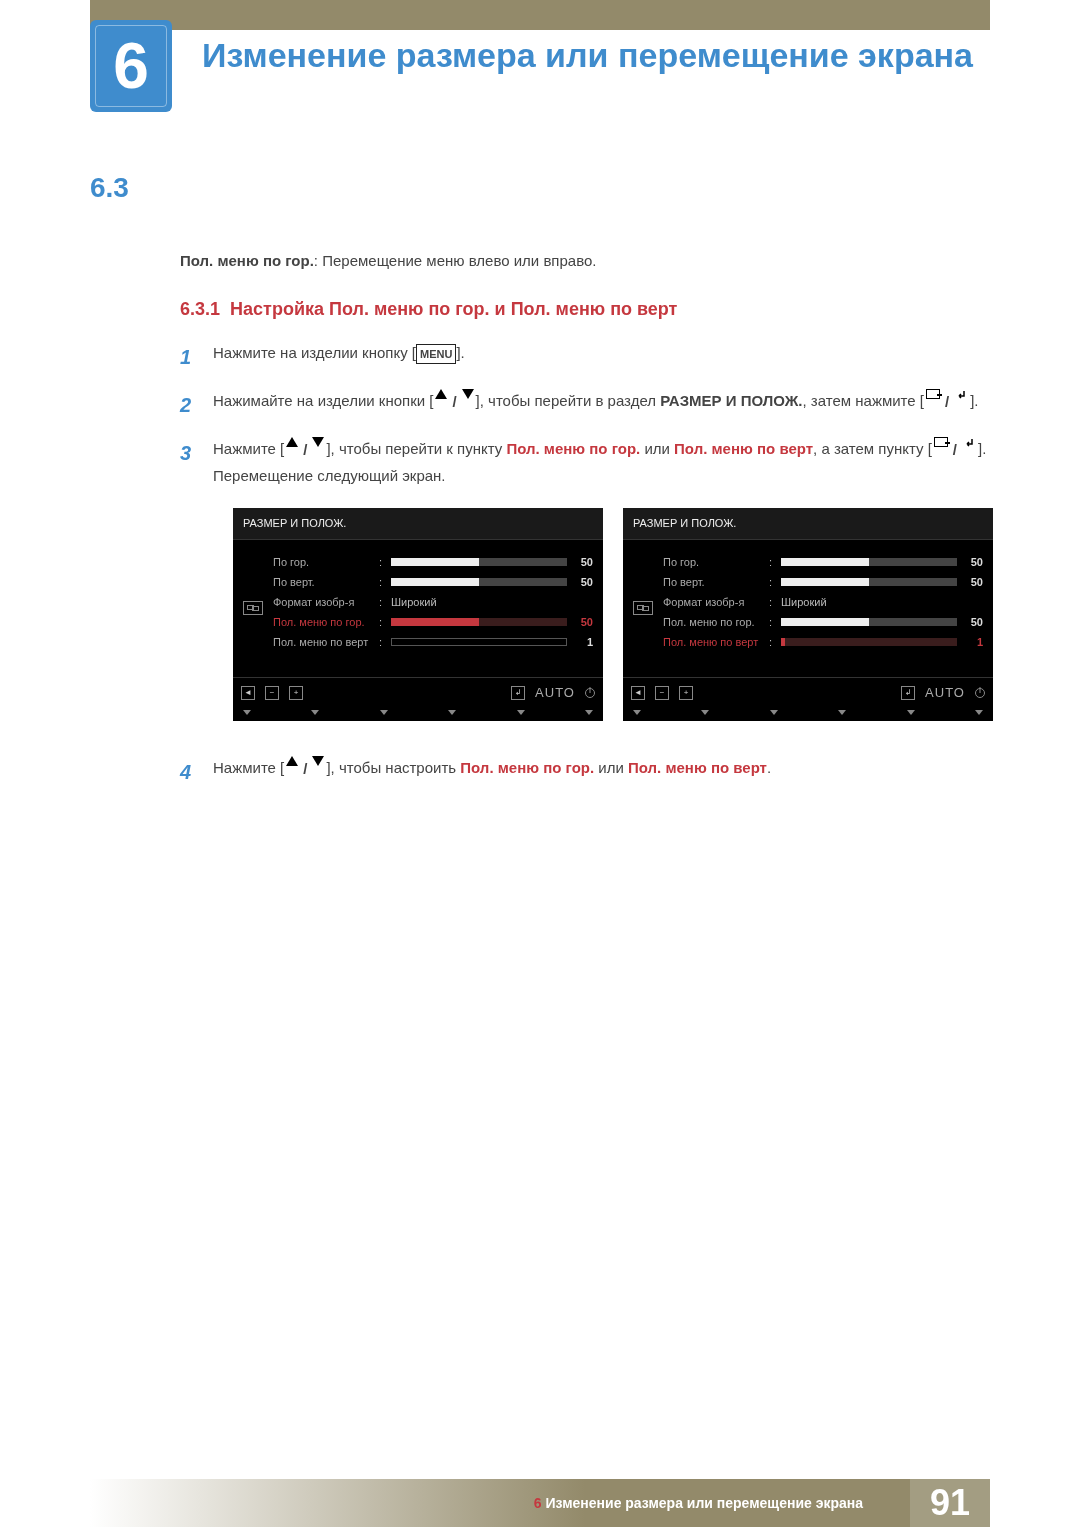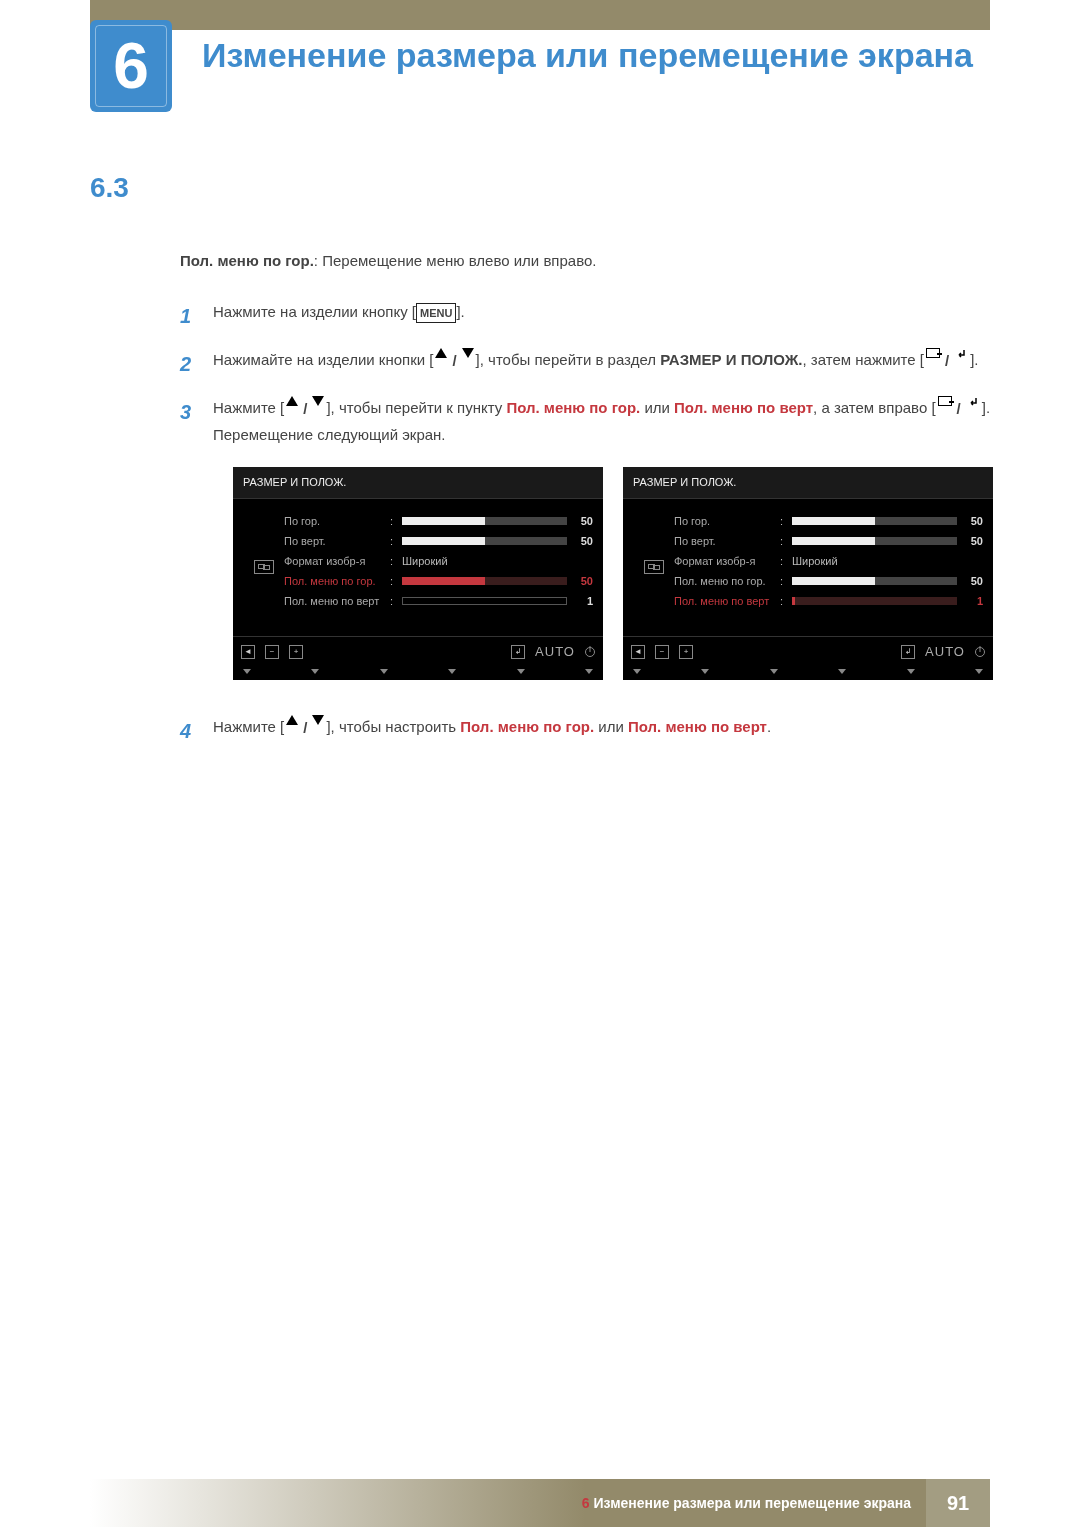--- a/index.html
+++ b/index.html
@@ -149,21 +149,20 @@
   }
   .osd-title {
     background:#1a1a1a;
     color:#eee;
     font-size: 11px;
     padding: 6px 10px;
     border-bottom:1px solid #333;
   }
   .osd-body {
     display:flex;
-    padding-left:11px;
   }
   .osd-side {
     width:40px;
     display:flex;
     align-items:center;
     justify-content:center;
   }
   .osd-side-box {
     width:20px;height:14px;border:1px solid #888;
     position:relative;
@@ -228,32 +227,33 @@
     position:absolute;
     bottom:0;left:0;right:0;
     padding:0 90px;
   }
   .footer-bar {
     display:flex;
     justify-content:flex-end;
     align-items:center;
     height:48px;
     background: linear-gradient(to right, #fff 0%, #938a6a 55%, #938a6a 100%);
+    gap: 32px;
   }
   .footer-text {
     color:#fff;
     font-size:14px;
     font-weight:bold;
     margin-right:15px;
   }
   .footer-page {
-    width:64px;height:48px;
+    width:80px;height:48px;
     background:#a39d82;
     color:#fff;
-    font-size:20px;
+    font-size:36px;
     font-weight:bold;
     display:flex;align-items:center;justify-content:center;
   }
   .page-wrap { min-height:1527px; position:relative; padding-bottom: 60px;}
   .slash { font-weight:bold; margin:0 2px;}
   .rect-enter { display:inline-block;width:14px;height:10px;border:1.5px solid #000;vertical-align:middle;position:relative;}
   .rect-enter::after{content:"";position:absolute;right:-3px;top:50%;width:5px;height:1.5px;background:#000;}
   .enter-ico { display:inline-block;vertical-align:middle;}
   .enter-ico svg { display:block;}
   .footer-red { color:#c5383f; }
@@ -274,20 +274,24 @@
   <div class="section-heading">
     <span class="sec-num">6.3</span>
   </div>
 
   <div class="def-block">
     <div class="def-line">
       <span class="bold">Пол. меню по гор.</span><span>: Перемещение меню влево или вправо.</span>
     </div>
   </div>
 
+  <div class="sub-heading">
+    <span>6.3.1</span>
+    &nbsp;<span>Настройка Пол. меню по гор. и Пол. меню по верт</span>
+  </div>
 
   <div class="steps">
 
     <div class="step">
       <div class="step-num">1</div>
       <div>
         <span>Нажмите на изделии кнопку [</span><span class="btn-menu">MENU</span><span>].</span>
       </div>
     </div>
 
@@ -310,21 +314,21 @@
       </div>
     </div>
 
     <div class="step">
       <div class="step-num">3</div>
       <div>
         <span>Нажмите [</span><span class="inline-icon">
               <span class="tri-up"></span>
               <span class="slash">/</span>
               <span class="tri-down"></span>
-            </span><span>], чтобы перейти к пункту </span><span class="red">Пол. меню по гор.</span><span> или </span><span class="red">Пол. меню по верт</span><span>, а затем вправо [</span><span class="inline-icon">
+            </span><span>], чтобы перейти к пункту </span><span class="red">Пол. меню по гор.</span><span> или </span><span class="red">Пол. меню по верт</span><span>, а затем пункту [</span><span class="inline-icon">
               <span class="rect-enter"></span>
               <span class="slash">/</span>
               <span class="enter-ico">
                 <svg width="14" height="12">
                   <path d="M10 2 v5 h-5 m0 0 l2 -2 m-2 2 l2 2" stroke="#000" stroke-width="1.5" fill="none"></path>
                 </svg>
               </span>
             </span><span>]. Перемещение следующий экран.</span>
 
         <div class="screen-row">

